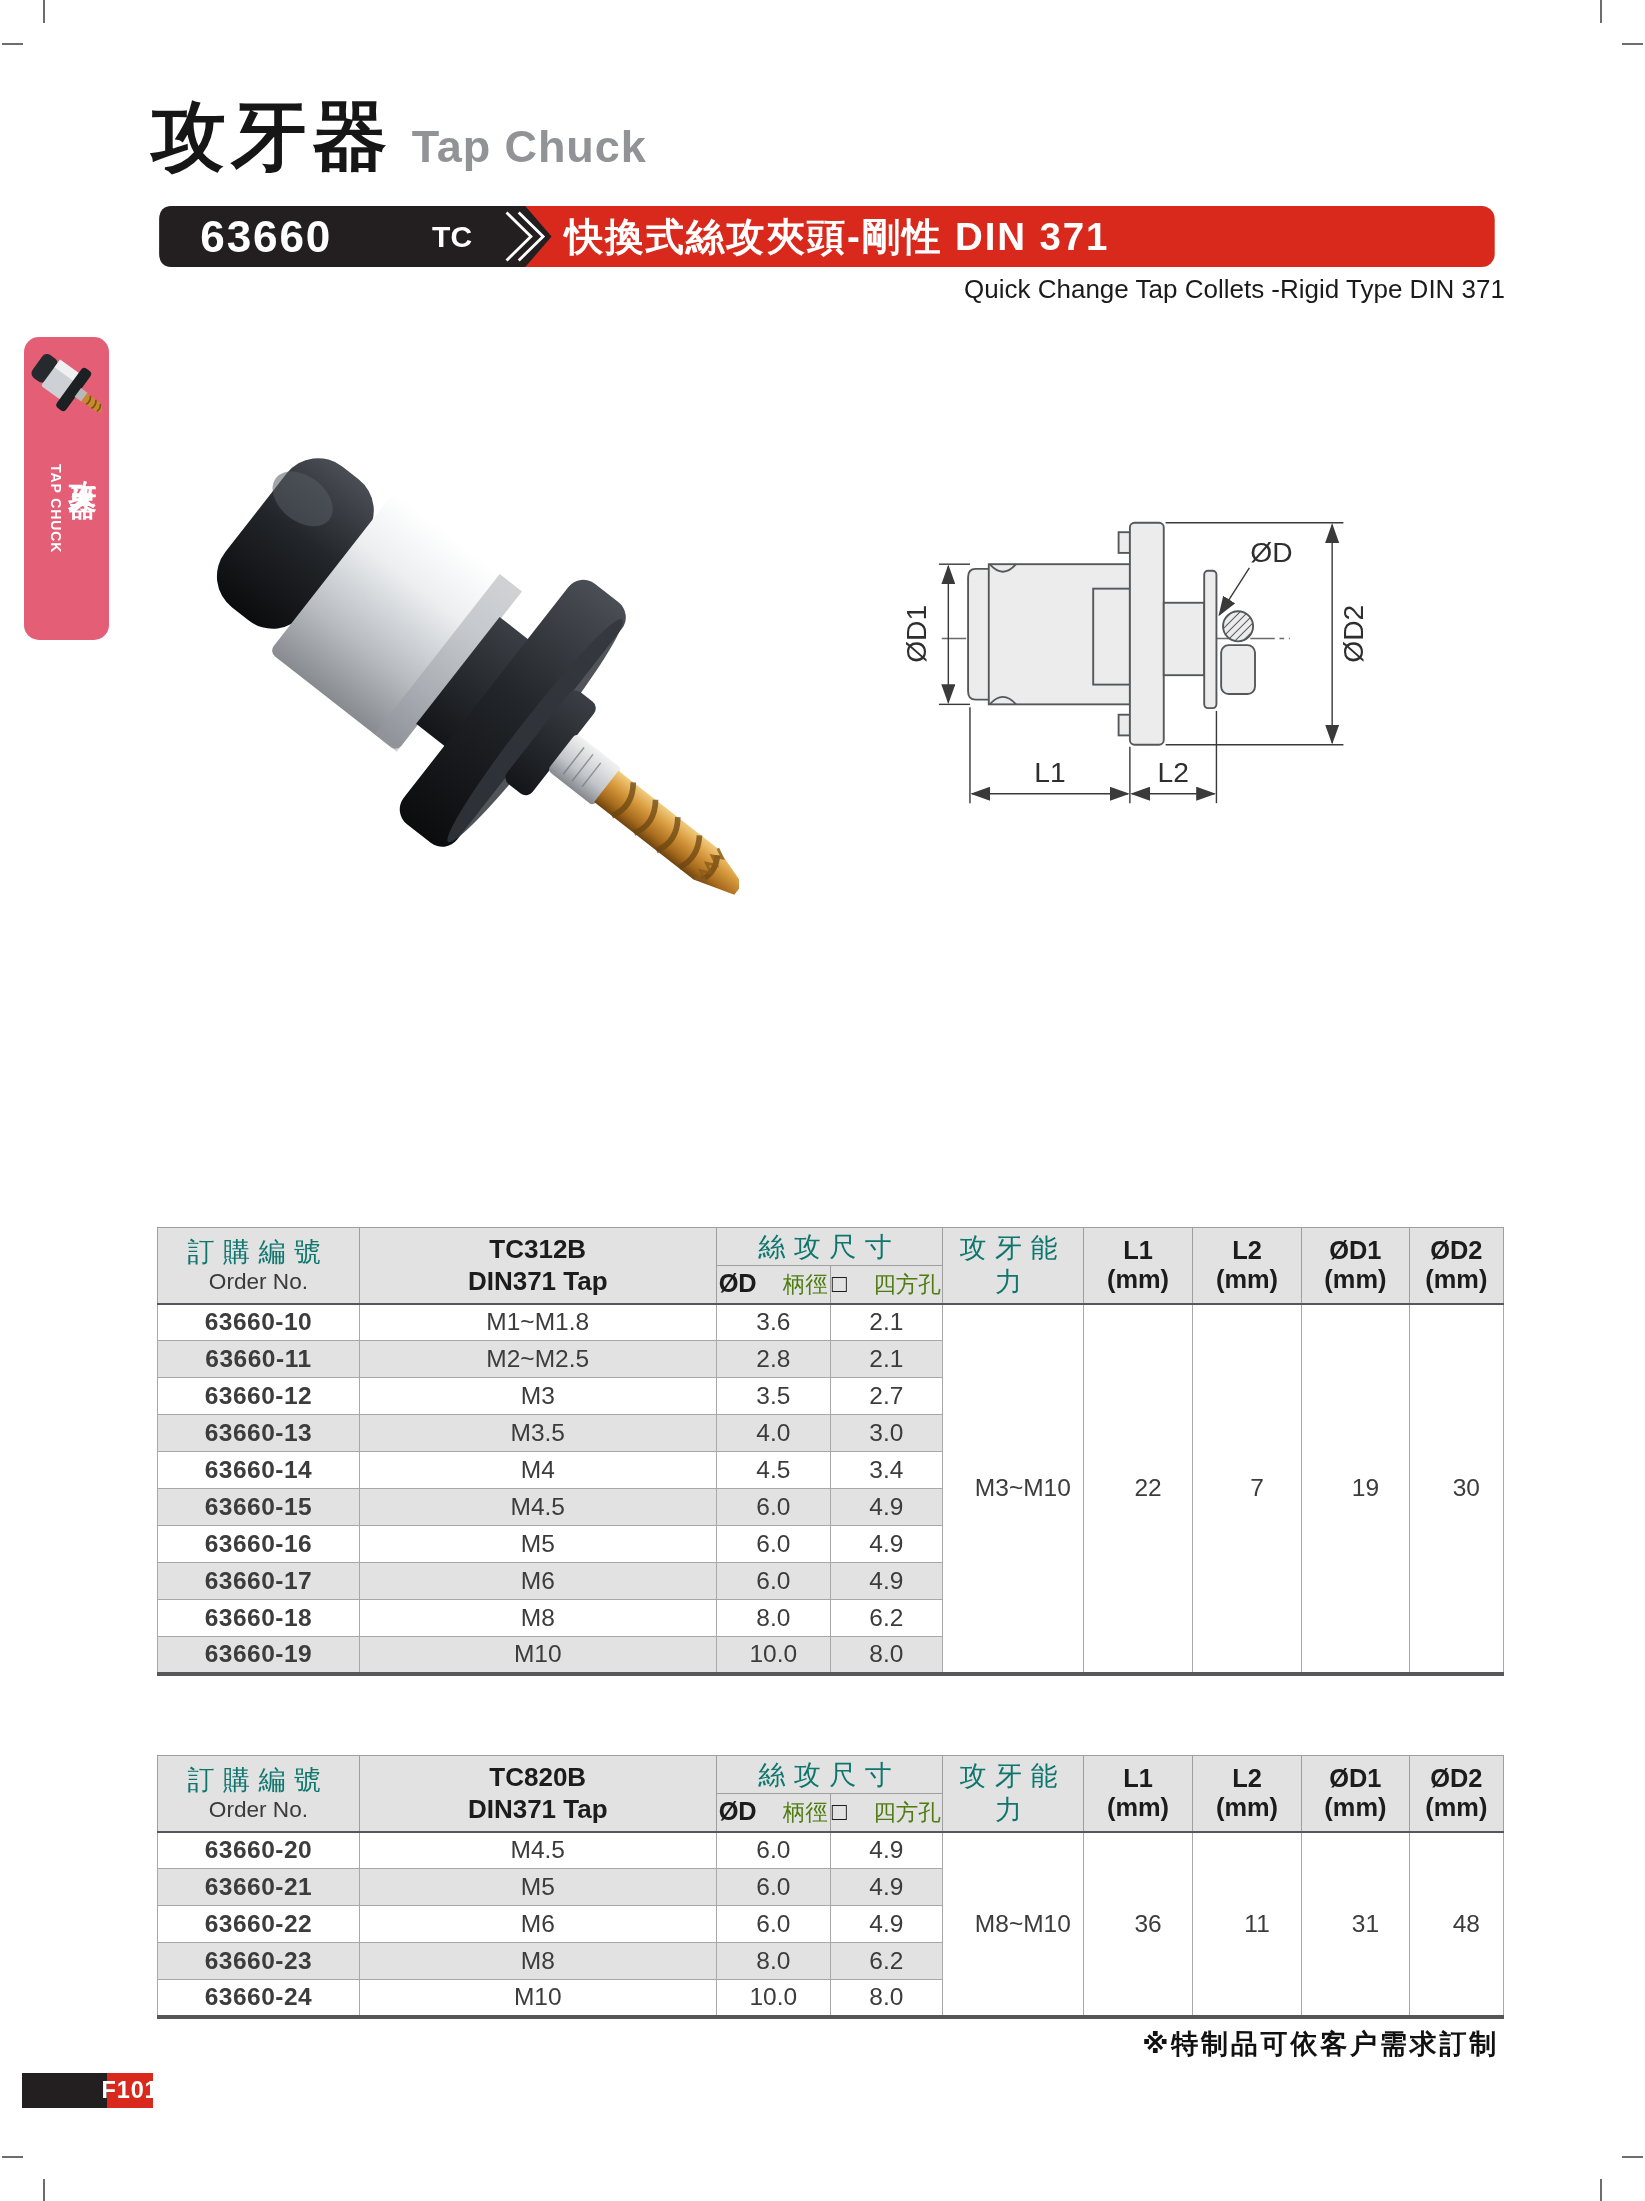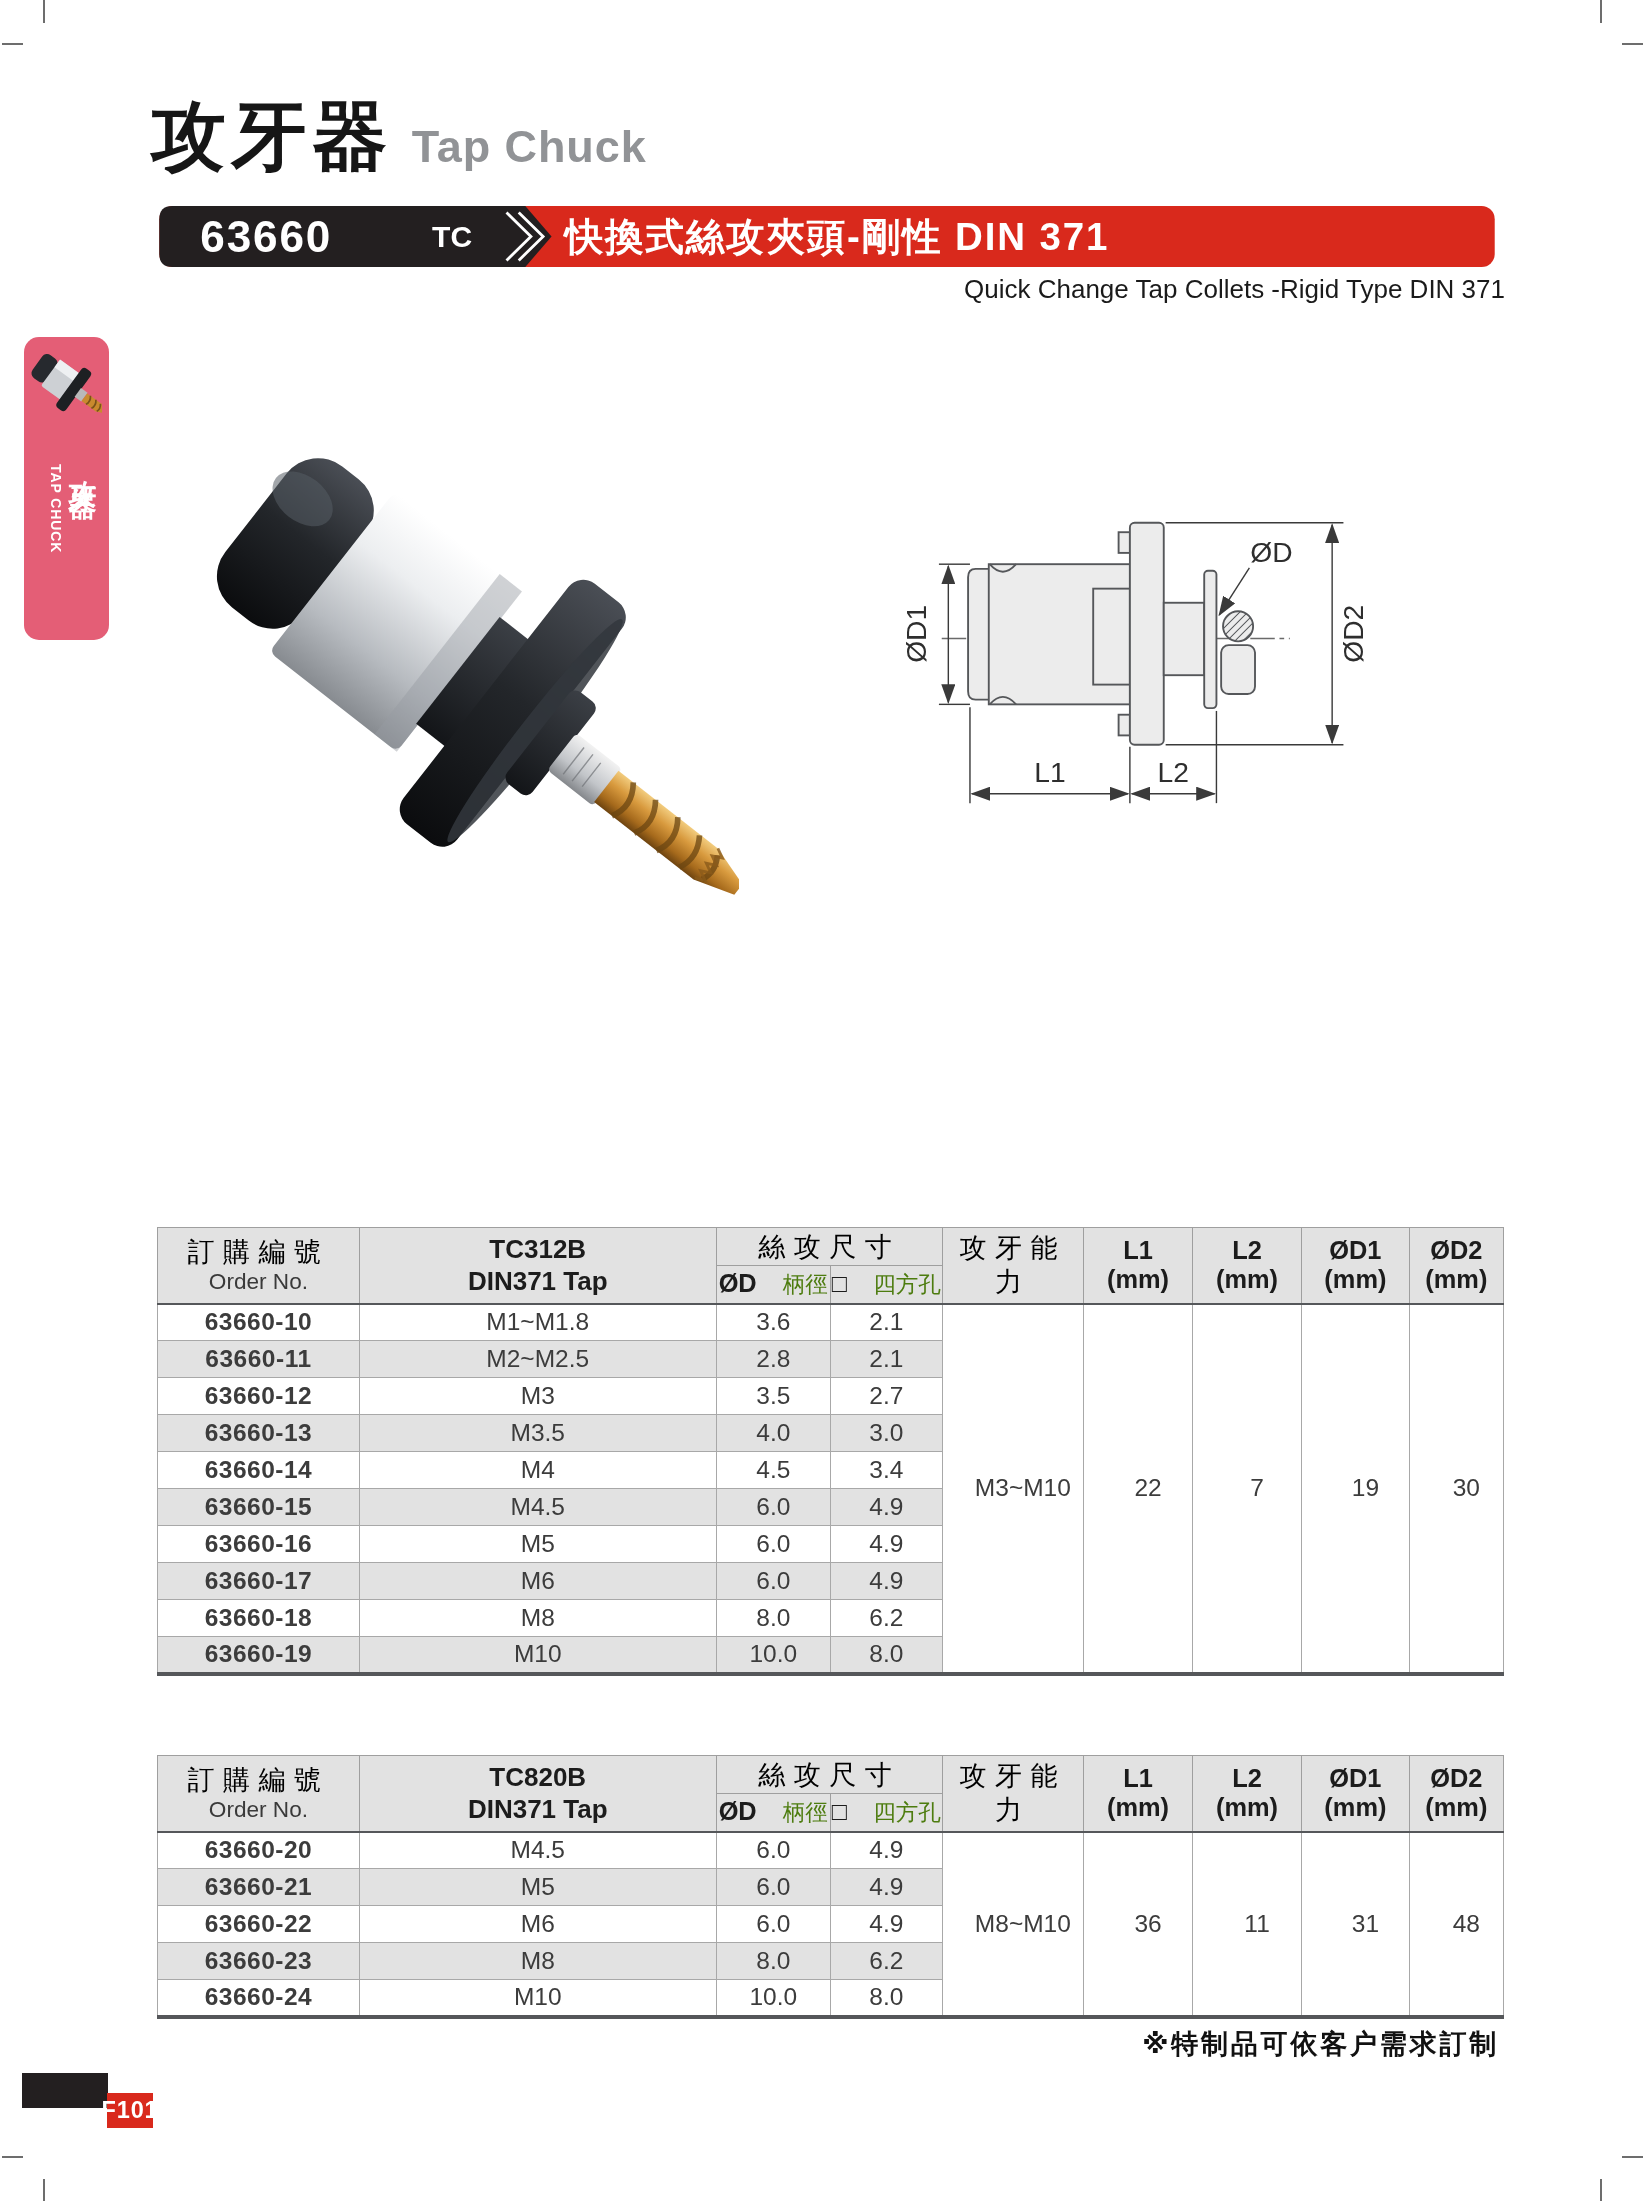--- a/index.html
+++ b/index.html
@@ -34,39 +34,39 @@
   .tbl-wrap { position:absolute; left:157px; width:1347px; }
   .tbl-wrap.t1 { top:1227px; }
   .tbl-wrap.t2 { top:1755px; }
   table.spec { width:1347px; border-collapse:collapse; table-layout:fixed;
                border-left:0.9px solid #9f9f9f; border-right:0.9px solid #9f9f9f;
                border-top:1.9px solid #8a8a8a; border-bottom:4.7px solid #55575a; }
   table.spec thead th { background:#e2e2e2; border:0.9px solid #9f9f9f; border-bottom:2.8px solid #55575a;
                font-weight:400; vertical-align:middle; }
   table.spec thead th.group { border-bottom:0.9px solid #9f9f9f; height:38px; }
   table.spec thead tr.subrow th { height:38px; }
-  .th-cjk { font-size:27px; letter-spacing:8.5px; color:#000000; line-height:34px; }
+  .th-cjk { font-size:27px; letter-spacing:8.5px; color:#0f766e; line-height:34px; }
   .th-en  { font-size:22.6px; color:#3a3a3a; letter-spacing:0px; line-height:26px; }
   .th-model { font-size:26px; font-weight:700; color:#1c1c1c; line-height:32px; }
   .th-dim { font-size:25.4px; font-weight:700; color:#1c1c1c; line-height:29px; }
   .th-sub-sym { font-size:25.4px; font-weight:700; color:#1c1c1c; }
   .th-sub-lbl { font-size:22.6px; color:#4d7c0f;margin-left:19px; }
   table.spec td { border:0.9px solid #a8a8a8; text-align:center; height:37px;
                   font-size:24.5px; color:#3c3c3c; }
   table.spec tbody tr:nth-child(even) { background:#e2e2e2; }
   td.order { font-weight:700; color:#1b1b1b; letter-spacing:0.5px; }
   td.mcell { background:#ffffff; font-size:24.5px; color:#3c3c3c;padding-left:20px; }
 
   .custom-note { position:absolute; right:146px; top:2026px; font-size:27px; font-weight:700;
                  letter-spacing:2.8px; color:#111; }
 
   .footer-black { position:absolute; left:21.7px; top:2073px; width:86px; height:35px; background:#231f20; }
   .footer-red   { position:absolute; left:107px; top:2073px; width:46px; height:35px; background:#d9291c;
                   color:#fff; font-size:23.5px; font-weight:700; display:flex; align-items:center; justify-content:center;
-                  letter-spacing:0.9px;margin-top:20px; }
+                  letter-spacing:0.9px; }
 </style>
 </head>
 <body>
 
 <div class="page">
 
   <div class="mark" style="left:43px;top:0;width:1.9px;height:22.6px;"></div>
   <div class="mark" style="left:1.9px;top:43px;width:21px;height:1.9px;"></div>
   <div class="mark" style="left:1600px;top:0;width:1.9px;height:22.6px;"></div>
   <div class="mark" style="left:1622px;top:43px;width:21px;height:1.9px;"></div>

